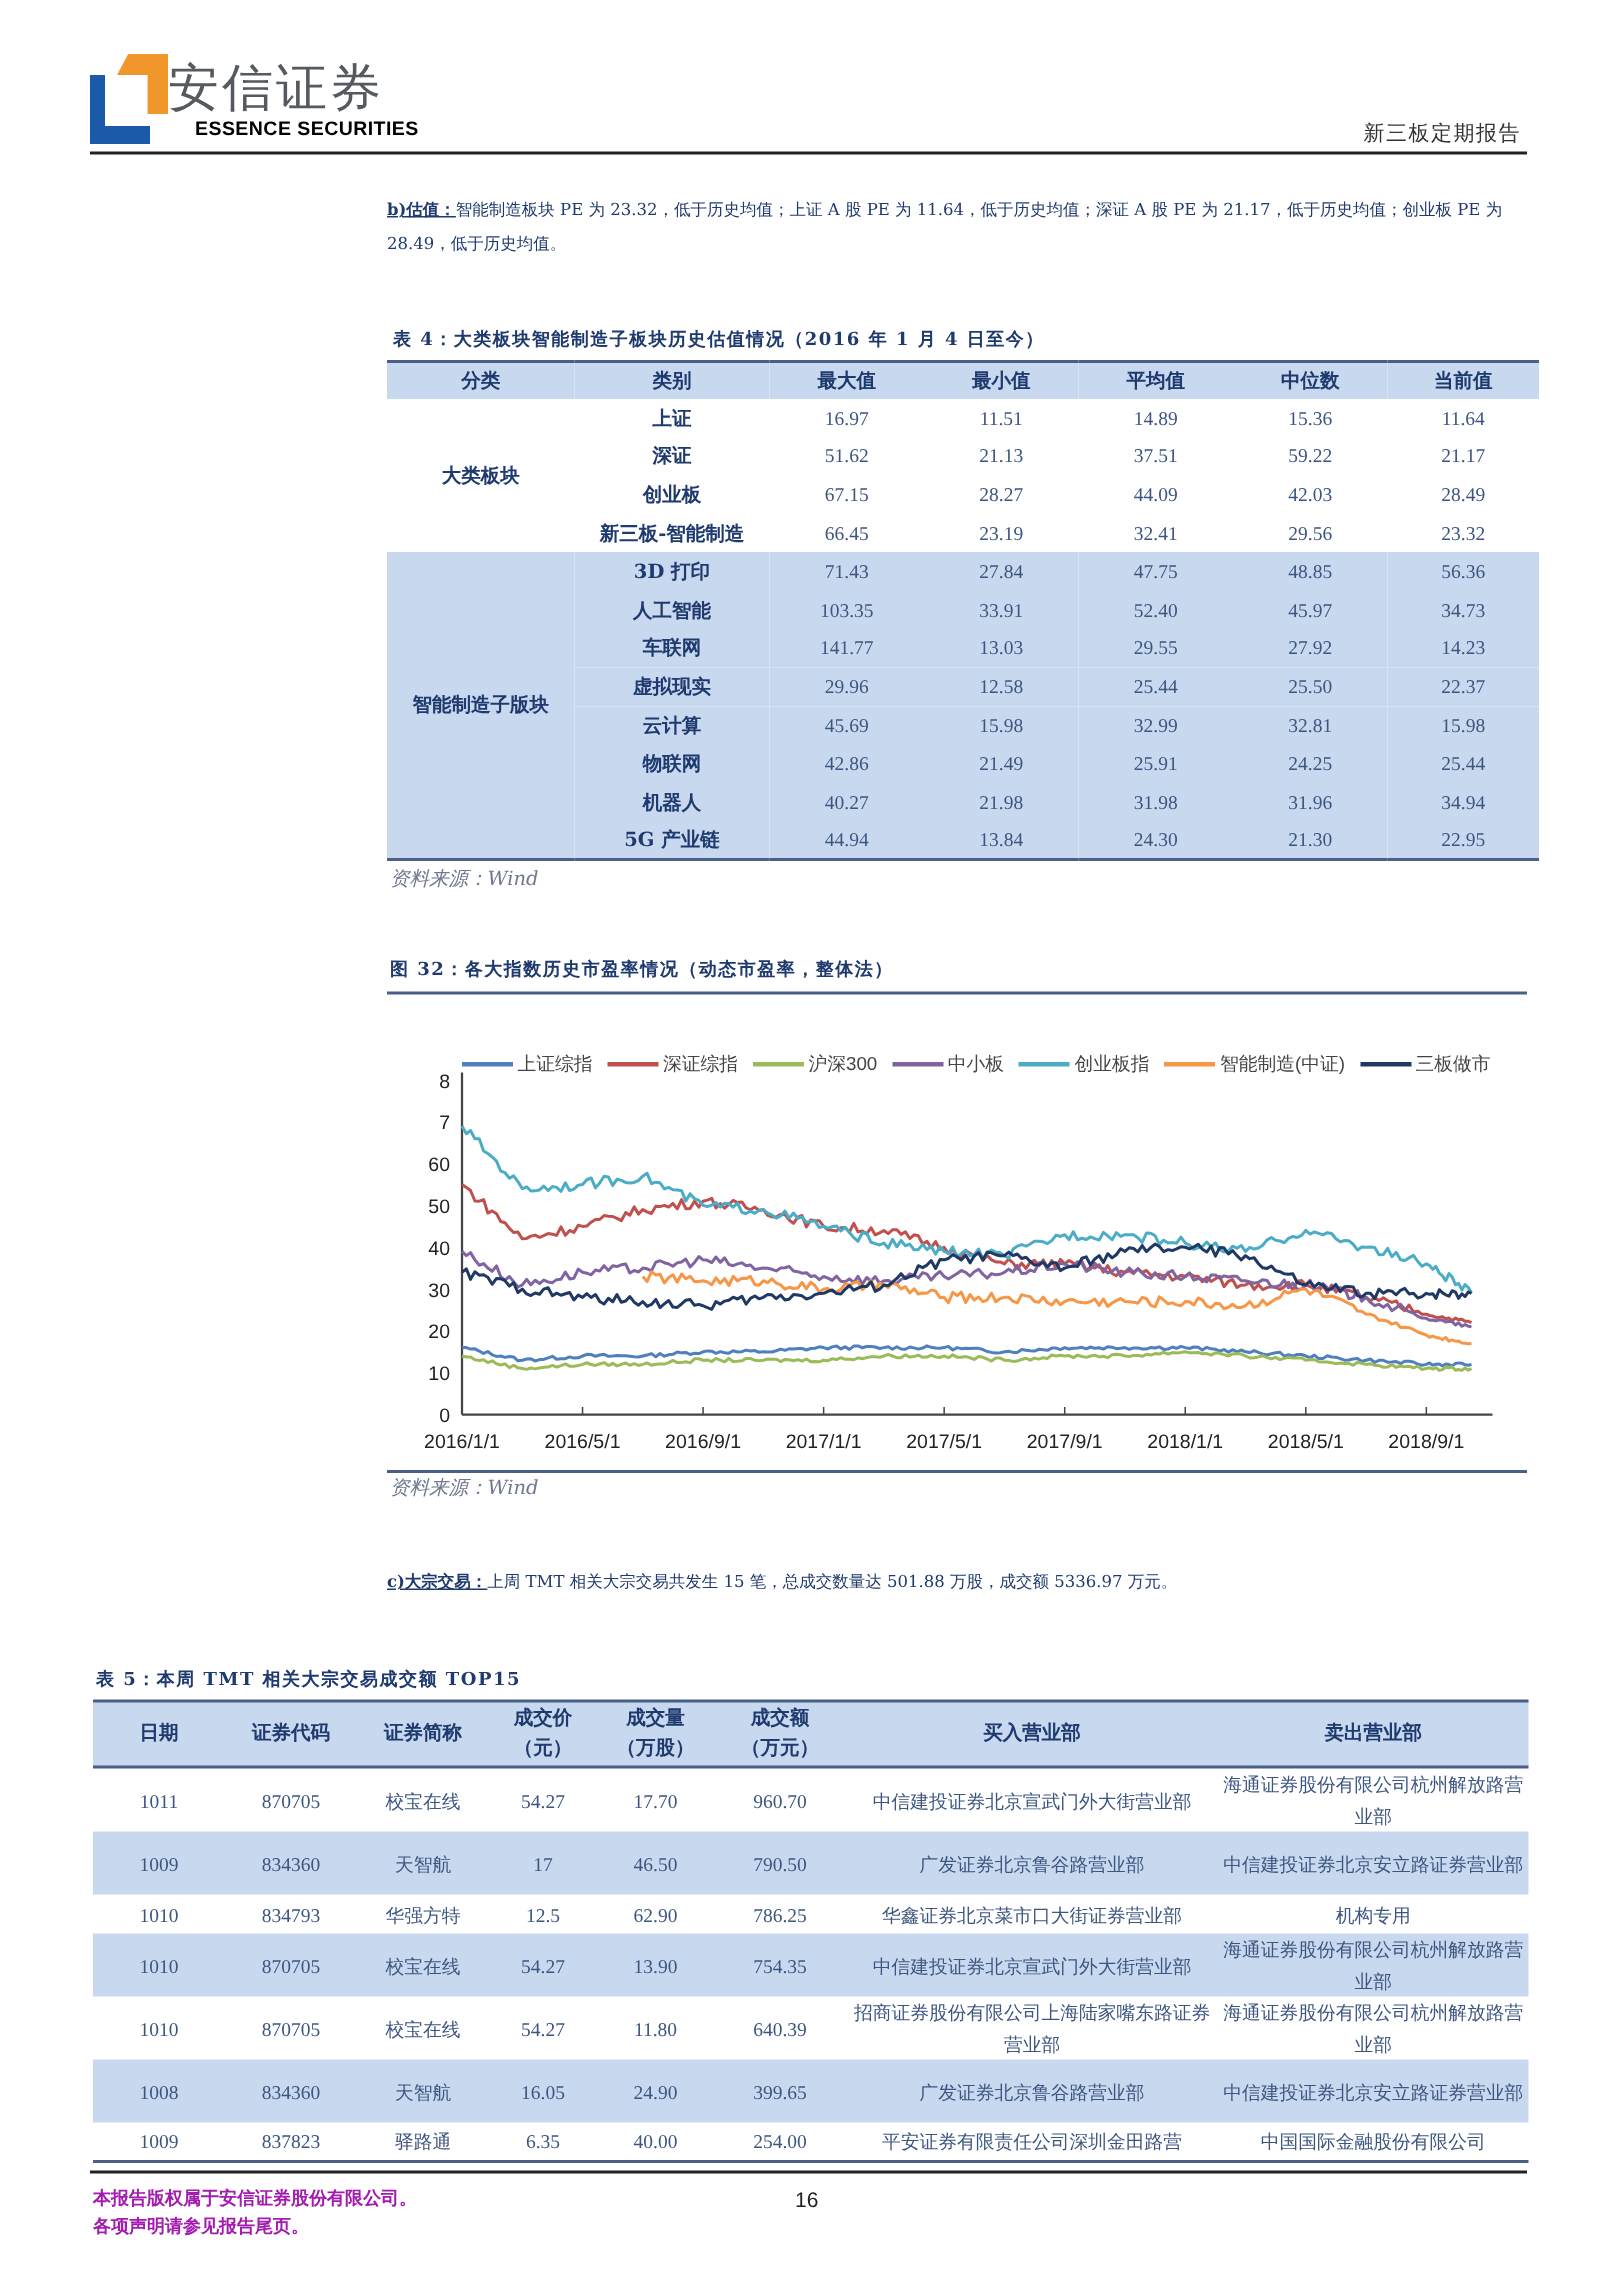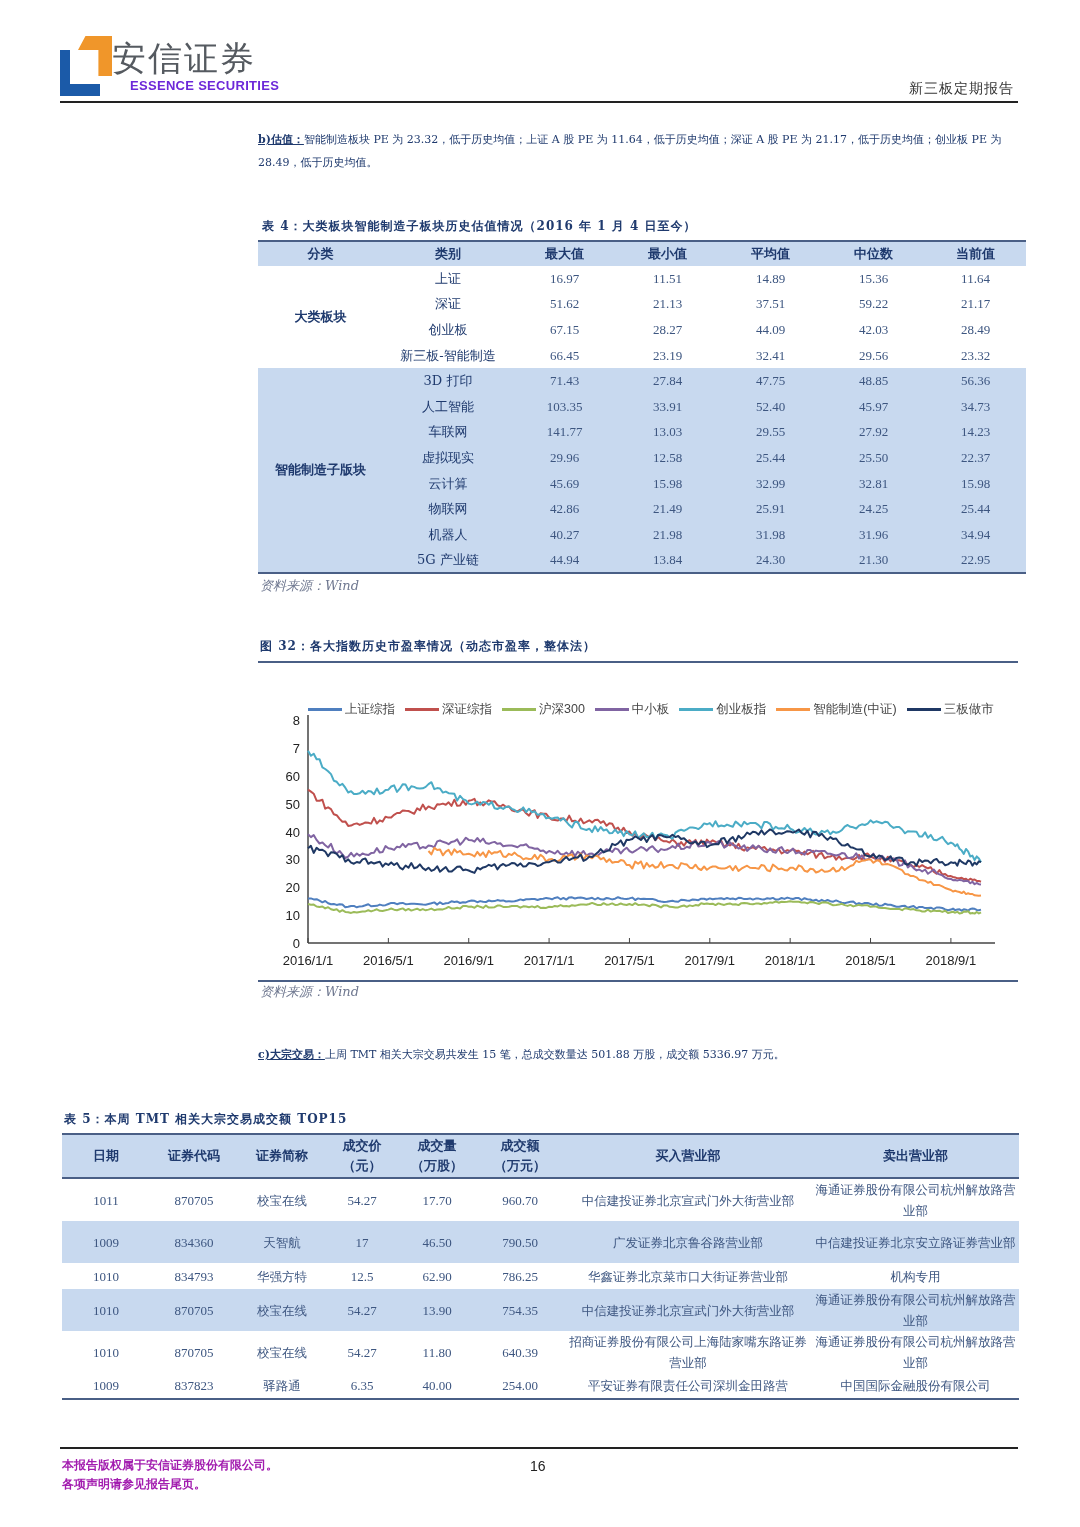--- a/index.html
+++ b/index.html
@@ -5,36 +5,36 @@
   * { box-sizing: border-box; margin: 0; padding: 0; }
   html, body { width: 1080px; height: 1527px; background: #ffffff; overflow: hidden; }
   body { position: relative; font-family: "DejaVu Serif", "Liberation Serif", serif; color: #1f3a6e; }
 
   
   .logo { position: absolute; left: 60px; top: 36px; width: 52px; height: 60px; }
   .logo .blue { position: absolute; left: 0; top: 14px; width: 40px; height: 46px; background: #1b5aa8; }
   .logo .white { position: absolute; left: 10px; top: 14px; width: 30px; height: 34px; background: #fff; }
   .logo .orange { position: absolute; left: 18px; top: 0; width: 34px; height: 40px; background: #f0962a; clip-path: polygon(22% 0, 100% 0, 100% 100%, 60% 100%, 60% 35%, 0 35%); }
   .brand-cn { position: absolute; left: 112px; top: 36px; font-family: Liberation Mono, monospace; font-size: 34px; color: #555a60; letter-spacing: 2px; }
-  .brand-en { position: absolute; left: 130px; top: 78px; font-family: "Liberation Sans", sans-serif; font-size: 13px; font-weight: bold; color: #6d28d9; letter-spacing: 0.3px; }
+  .brand-en { position: absolute; left: 130px; top: 78px; font-family: "Liberation Sans", sans-serif; font-size: 13px; font-weight: bold; color: #000000; letter-spacing: 0.3px; }
   .report-type { position: absolute; right: 66px; top: 80px; font-size: 14px; color: #333; letter-spacing: 1px; }
   .header-rule { position: absolute; left: 60px; right: 62px; top: 101px; height: 2px; background: #222; }
 
   
   .para { position: absolute; left: 258px; width: 765px; font-size: 11px; line-height: 23px; color: #1f3a6e; }
   .para .lead { font-weight: bold; text-decoration: underline; color: #1f3a6e; }
 
   
   .caption { position: absolute; font-weight: bold; font-size: 12px; color: #1f3a6e; letter-spacing: 1px; }
 
   
   .t4 { position: absolute; left: 258px; top: 240px; width: 768px; border-top: 2px solid #4a5f86; border-bottom: 2px solid #4a5f86; border-collapse: collapse; font-size: 13px; }
   .t4 th { background: #c8d9ef; height: 25px; font-weight: bold; color: #1f3a6e; }
   .t4 td { height: 25.6px; text-align: center; color: #3d5680; font-family: "Liberation Serif", serif; }
-  .t4 td.cat { font-weight: normal; color: #1f3a6e; font-family: "DejaVu Serif", serif; }
+  .t4 td.cat { font-weight: bold; color: #1f3a6e; font-family: "DejaVu Serif", serif; }
   .t4 td.group { font-weight: bold; color: #1f3a6e; font-family: "DejaVu Serif", serif; }
   .t4 tr.blue td { background: #c8d9ef; }
   .source { position: absolute; font-style: italic; font-size: 13px; color: #6f7890; }
 
   
   .fig-rule { position: absolute; left: 258px; width: 760px; height: 2px; background: #4a5f86; }
   .chart { position: absolute; left: 258px; top: 695px; width: 760px; height: 280px; }
   .legend { position: absolute; left: 50px; top: 6px; display: flex; gap: 10px; font-family: "Liberation Sans", sans-serif; font-size: 12.5px; color: #444; }
   .legend .item { display: flex; align-items: center; gap: 3px; }
   .legend .swatch { width: 34px; height: 3px; display: inline-block; }
@@ -351,20 +351,30 @@
       <tr style="height: 42px;">
         <td>1010</td>
         <td>870705</td>
         <td class="cn">校宝在线</td>
         <td>54.27</td>
         <td>11.80</td>
         <td>640.39</td>
         <td class="cn">招商证券股份有限公司上海陆家嘴东路证券营业部</td>
         <td class="cn">海通证券股份有限公司杭州解放路营业部</td>
       </tr>
+      <tr class="blue" style="height: 42px;">
+        <td>1008</td>
+        <td>834360</td>
+        <td class="cn">天智航</td>
+        <td>16.05</td>
+        <td>24.90</td>
+        <td>399.65</td>
+        <td class="cn">广发证券北京鲁谷路营业部</td>
+        <td class="cn">中信建投证券北京安立路证券营业部</td>
+      </tr>
       <tr style="height: 26px;">
         <td>1009</td>
         <td>837823</td>
         <td class="cn">驿路通</td>
         <td>6.35</td>
         <td>40.00</td>
         <td>254.00</td>
         <td class="cn">平安证券有限责任公司深圳金田路营</td>
         <td class="cn">中国国际金融股份有限公司</td>
       </tr>

